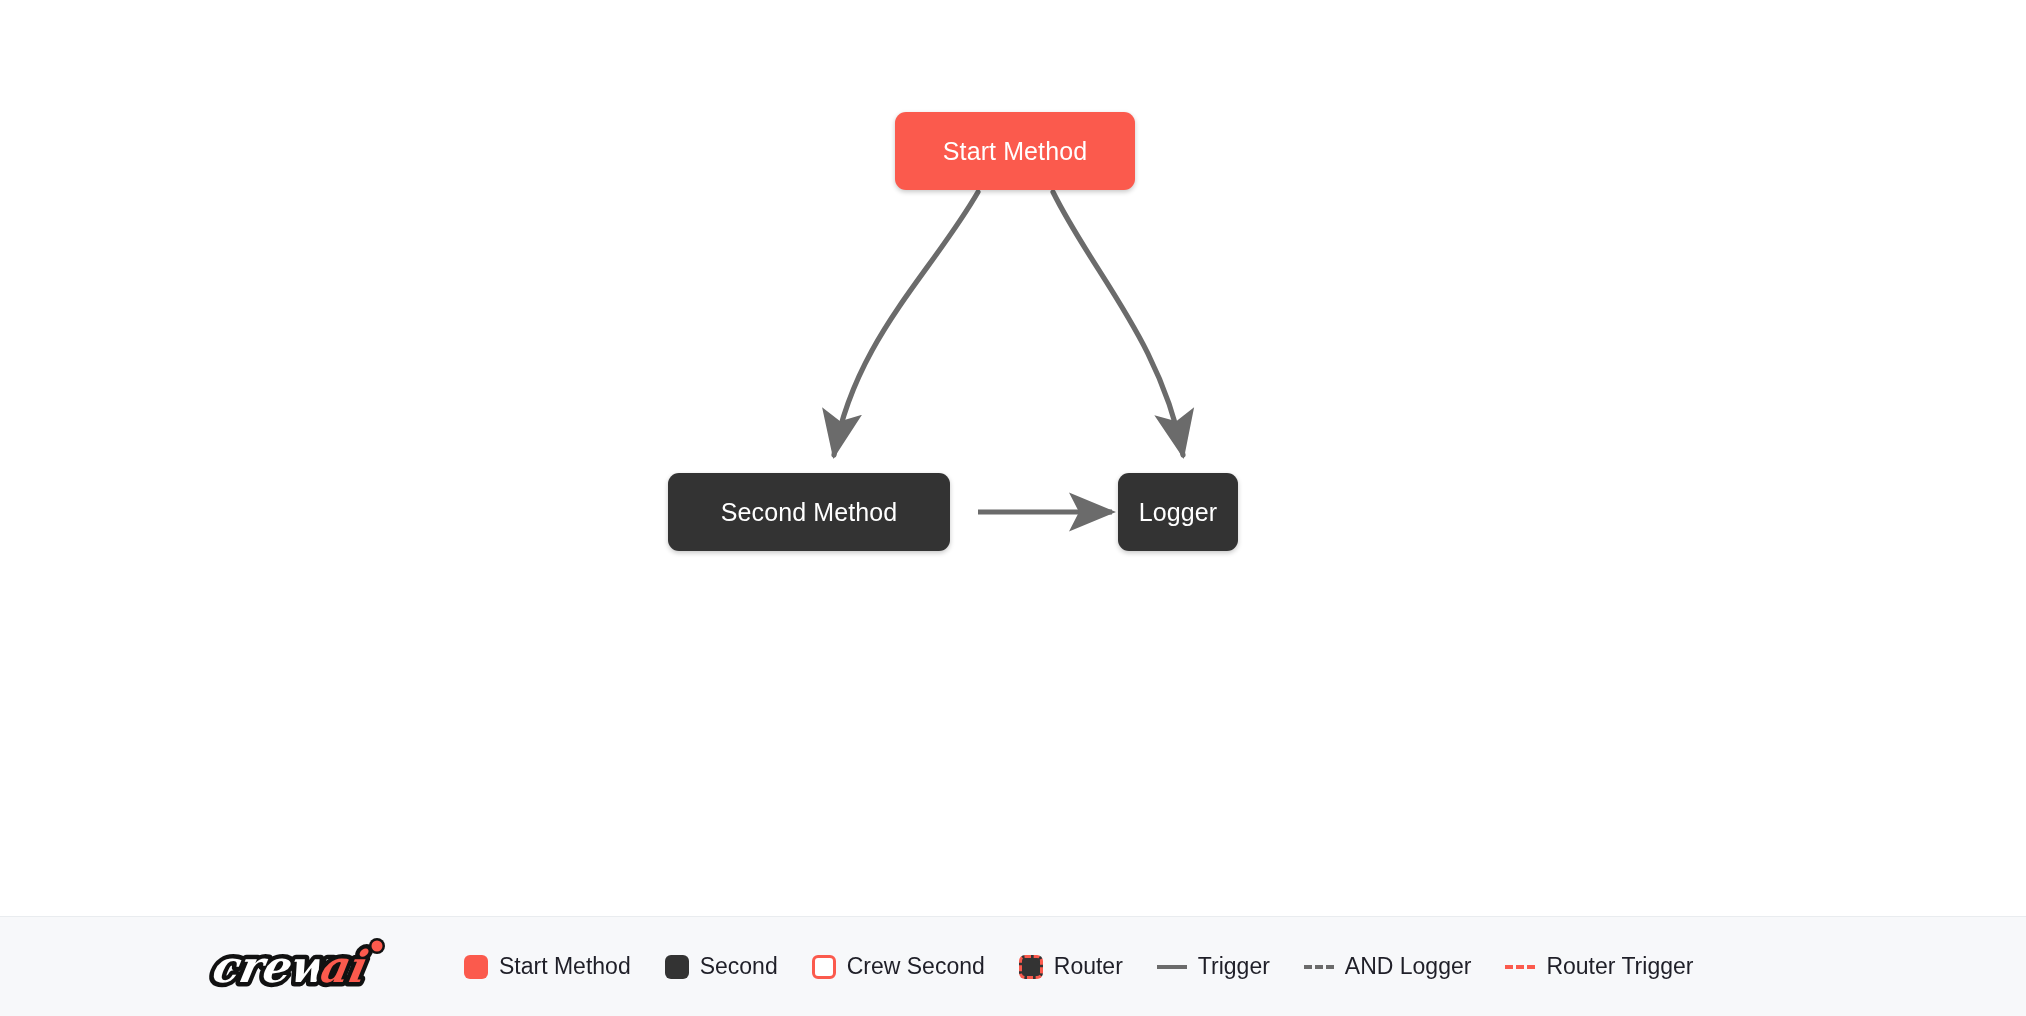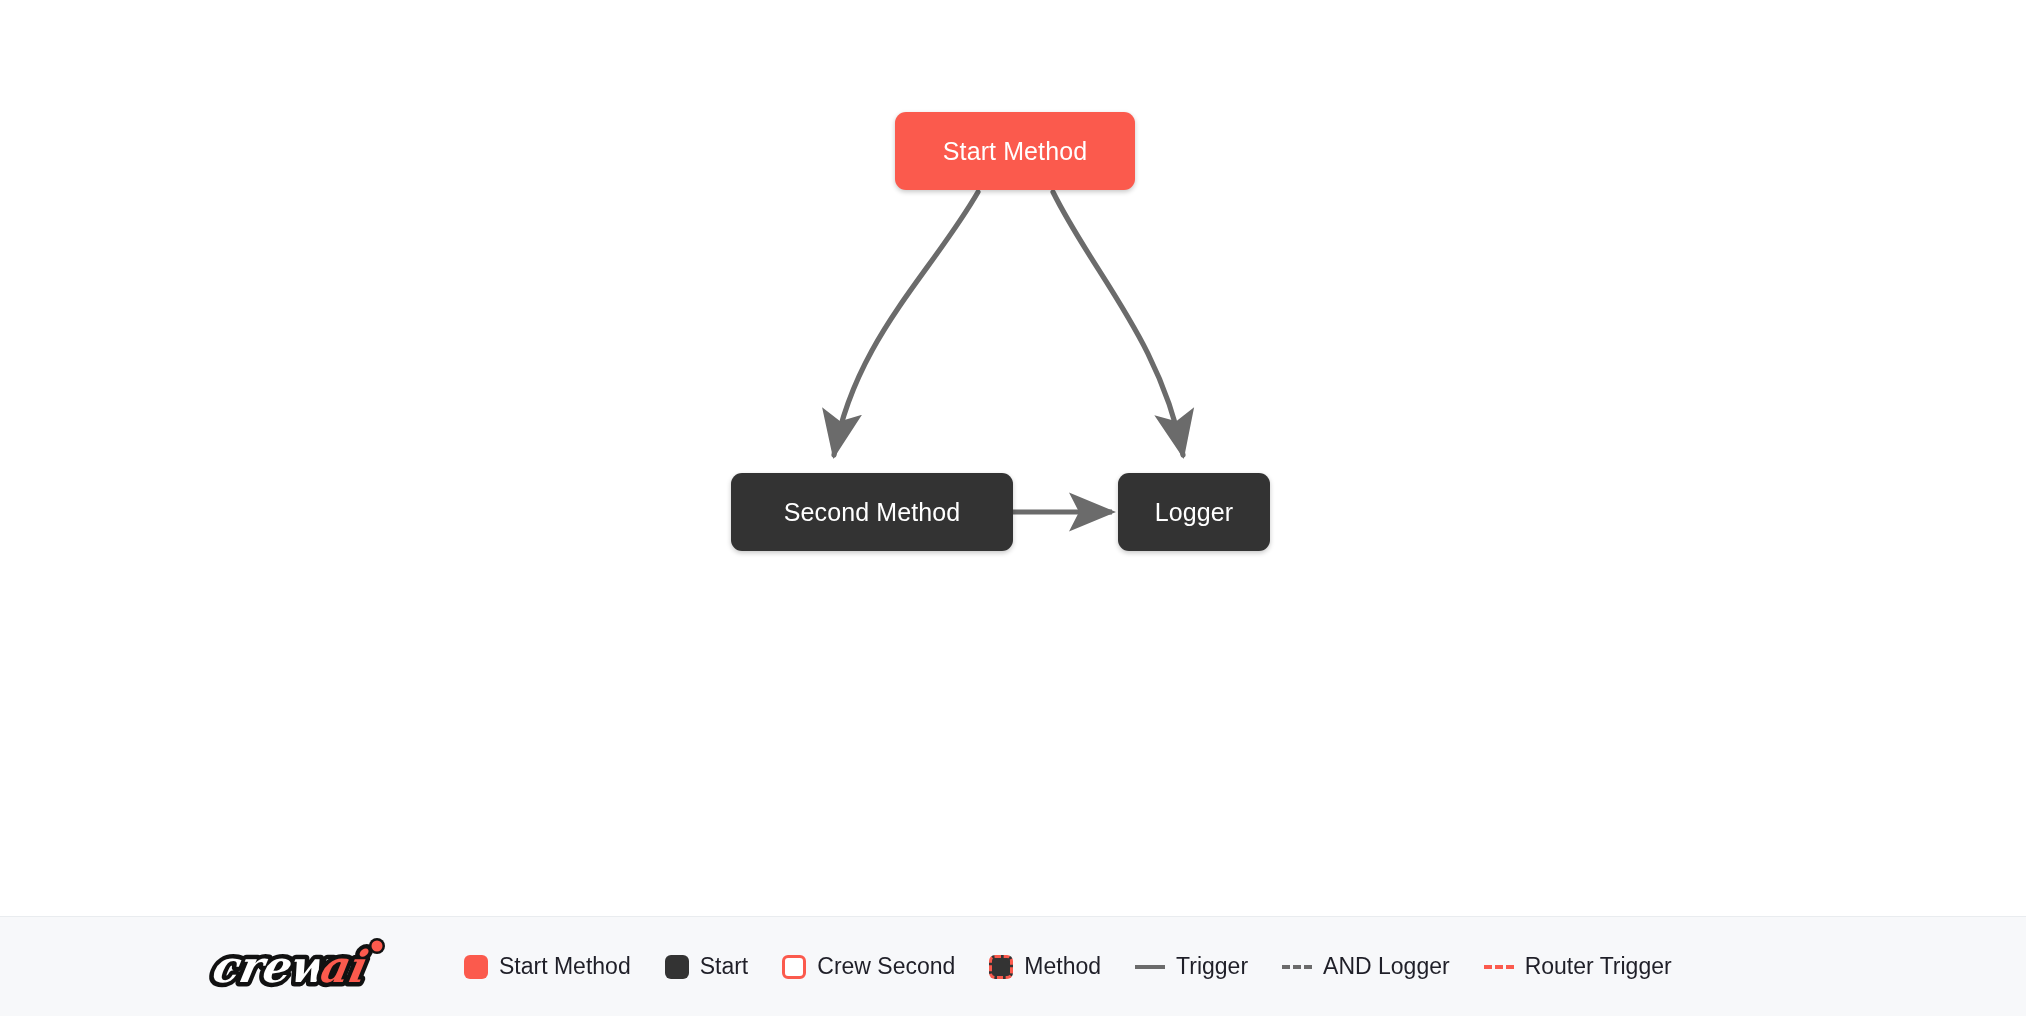--- a/index.html
+++ b/index.html
@@ -153,25 +153,25 @@
 
       <path d="M 1053 192 C 1094 275, 1160 340, 1183 455" fill="none" stroke="#6b6b6b" stroke-width="5.2" stroke-linecap="round" marker-end="url(#arrow-gray)"></path>
 
       <path d="M 978 512 L 1112 512" fill="none" stroke="#6b6b6b" stroke-width="5" stroke-linecap="butt" marker-end="url(#arrow-gray)"></path>
     </svg>
 
     <div class="flow-node start" style="left:895px; top:112px; width:240px; height:78px;">
       <span>Start Method</span>
     </div>
 
-    <div class="flow-node method" style="left:731px; top:473px; width:282px; height:78px;">
+    <div class="flow-node method" style="left:668px; top:473px; width:282px; height:78px;">
       <span>Second Method</span>
     </div>
 
-    <div class="flow-node method" style="left:1118px; top:473px; width:152px; height:78px;">
+    <div class="flow-node method" style="left:1118px; top:473px; width:120px; height:78px;">
       <span>Logger</span>
     </div>
 
   </div>
 
   <div id="legend-bar">
     <div id="legend-inner">
 
       <svg id="crewai-logo" viewBox="0 0 225 66">
         <g transform="skewX(-12) translate(16,0)">
@@ -186,31 +186,31 @@
 
       <div class="legend-group">
 
         <div class="legend-item">
           <span class="swatch start"></span>
           <span class="legend-label">Start Method</span>
         </div>
 
         <div class="legend-item">
           <span class="swatch method"></span>
-          <span class="legend-label">Start</span>
+          <span class="legend-label">Second</span>
         </div>
 
         <div class="legend-item">
           <span class="swatch crew"></span>
           <span class="legend-label">Crew Second</span>
         </div>
 
         <div class="legend-item">
           <span class="swatch router"></span>
-          <span class="legend-label">Method</span>
+          <span class="legend-label">Router</span>
         </div>
 
         <div class="legend-item">
           <span class="line-swatch"></span>
           <span class="legend-label">Trigger</span>
         </div>
 
         <div class="legend-item">
           <span class="line-swatch dashed"></span>
           <span class="legend-label">AND Logger</span>

